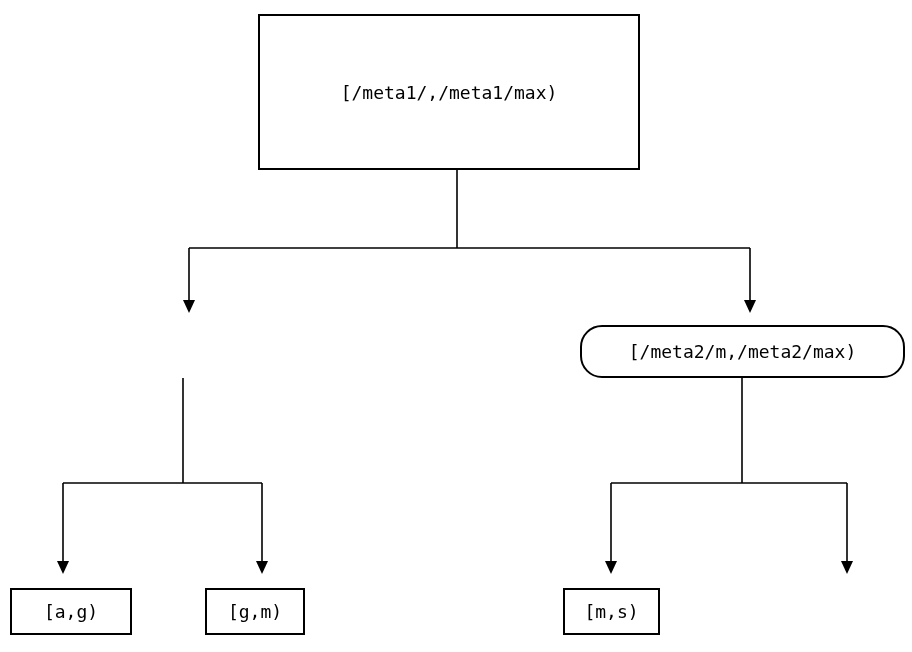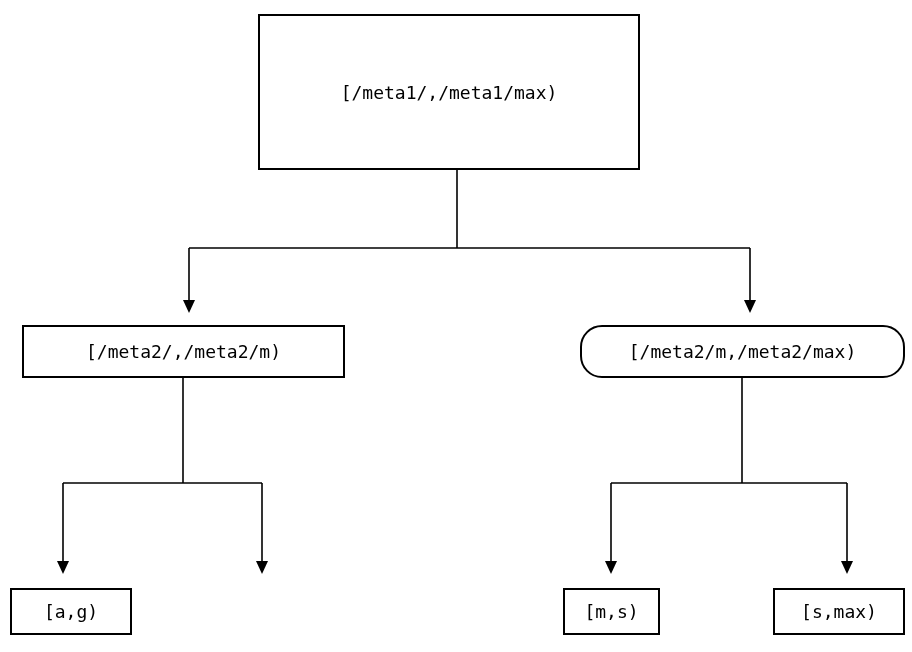--- a/index.html
+++ b/index.html
@@ -74,34 +74,31 @@
       <line x1="847" y1="483" x2="847" y2="563"></line>
     </g>
     <polygon fill="#000000" points="605,561 617,561 611,574"></polygon>
     <polygon fill="#000000" points="841,561 853,561 847,574"></polygon>
   </svg>
 
   <div class="node node-root">
     <span>[/meta1/,/meta1/max)</span>
   </div>
 
-  <div class="node node-left">
-    <span>[/meta2/,/meta2/m)</span>
-  </div>
 
   <div class="node node-right">
     <span>[/meta2/m,/meta2/max)</span>
   </div>
 
   <div class="node leaf-ag">
     <span>[a,g)</span>
   </div>
 
+  <div class="node leaf-gm">
+    <span>[g,m)</span>
+  </div>
 
   <div class="node leaf-ms">
     <span>[m,s)</span>
   </div>
 
-  <div class="node leaf-smax">
-    <span>[s,max)</span>
-  </div>
 
 </div>
 
 </body></html>

